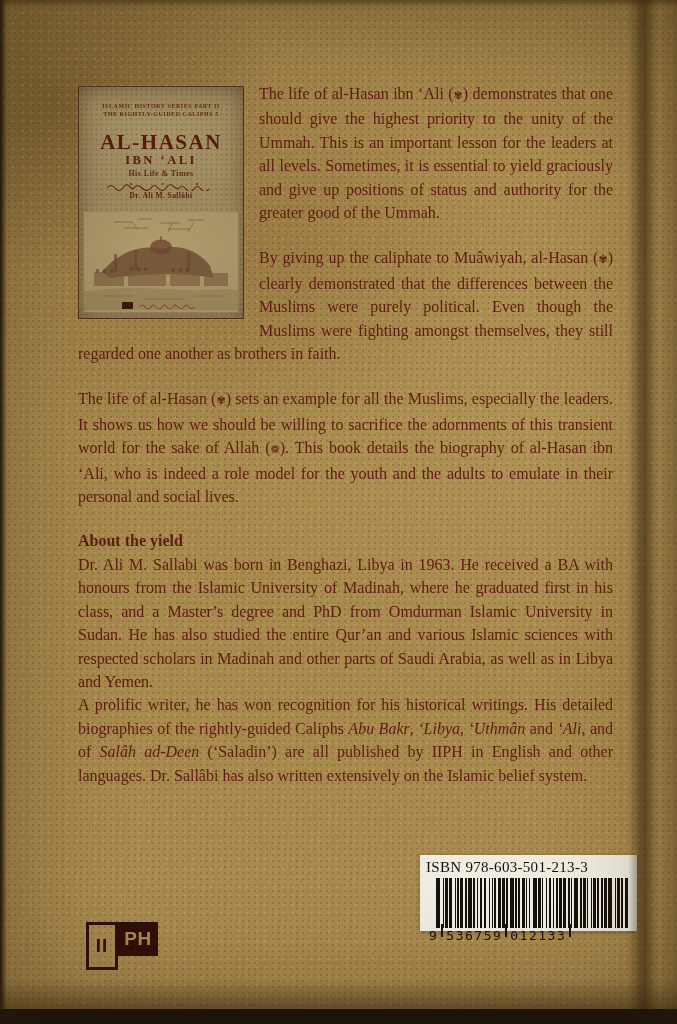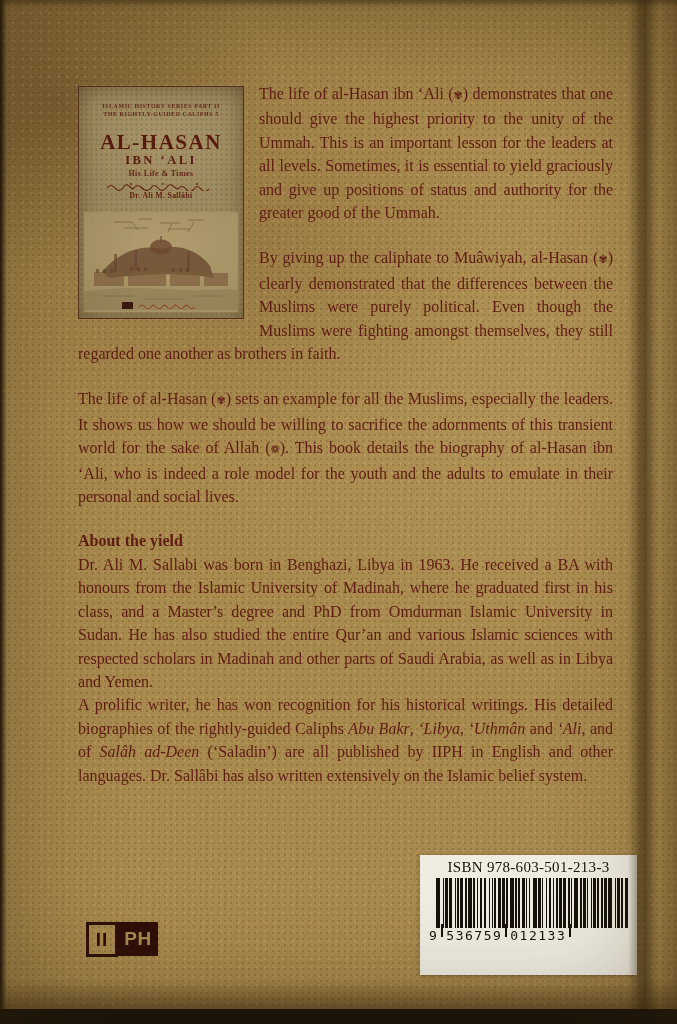--- a/index.html
+++ b/index.html
@@ -55,28 +55,28 @@
   .ct-arabic{display:block;margin:3px auto 0;}
   .ct-author{font-size:7.5px;font-weight:bold;letter-spacing:.4px;line-height:10px;color:#5d2014;}
   .ct-illus{position:absolute;left:5px;right:5px;bottom:6px;height:100px;overflow:hidden;
     background:radial-gradient(ellipse 160px 80px at 50% 35%, rgba(214,192,140,.25), transparent 75%),#a39063;}
   .ct-illus svg{display:block;}
   .ct-publine{position:absolute;left:0;right:0;bottom:3px;display:flex;align-items:center;justify-content:center;gap:4px;}
   .ct-publine .pub-mark{width:11px;height:7px;background:#3a1a10;}
 
   
   .iiph-logo{position:absolute;left:86px;top:922px;width:72px;height:35px;display:flex;}
-  .iiph-left{box-sizing:border-box;width:32px;height:35px;border:3px solid #2f0f08;display:flex;align-items:center;justify-content:center;
+  .iiph-left{box-sizing:border-box;width:32px;height:48px;border:3px solid #2f0f08;display:flex;align-items:center;justify-content:center;
     font-family:"Liberation Sans",sans-serif;font-weight:bold;font-size:19px;letter-spacing:1px;color:#2f0f08;transform-origin:center;}
   .iiph-right{width:40px;height:34px;background:#2f0f08;display:flex;align-items:center;justify-content:center;
     font-family:"Liberation Sans",sans-serif;font-weight:bold;font-size:19px;letter-spacing:.5px;color:#a8894f;}
 
   
-  .barcode{position:absolute;left:420px;top:855px;width:217px;height:120px;background:#efece2;
-    box-shadow:0 1px 4px rgba(40,25,8,.4);padding:3px 6px;box-sizing:border-box;text-align:center;}
+  .barcode{position:absolute;left:420px;top:855px;width:217px;height:76px;background:#efece2;
+    box-shadow:0 1px 4px rgba(40,25,8,.4);padding:3px 6px;box-sizing:border-box;}
   .isbn-label{font-family:"Liberation Serif",serif;font-size:15px;letter-spacing:.3px;color:#17110b;line-height:18px;white-space:nowrap;}
   .bars{height:50px;margin:2px 2px 0 10px;display:flex;align-items:stretch;}
   .bars span{display:block;background:#17110b;height:100%;}
   .digits{display:flex;align-items:flex-start;justify-content:flex-start;margin:0 2px 0 0;
     font-family:"DejaVu Sans Mono",monospace;font-size:13px;color:#17110b;line-height:15px;}
   .digits .grp{letter-spacing:1.5px;padding:0 3px;}
   .digits .guard{width:2px;height:13px;background:#17110b;margin-top:-4px;}
 </style>
 </head>
 <body>

